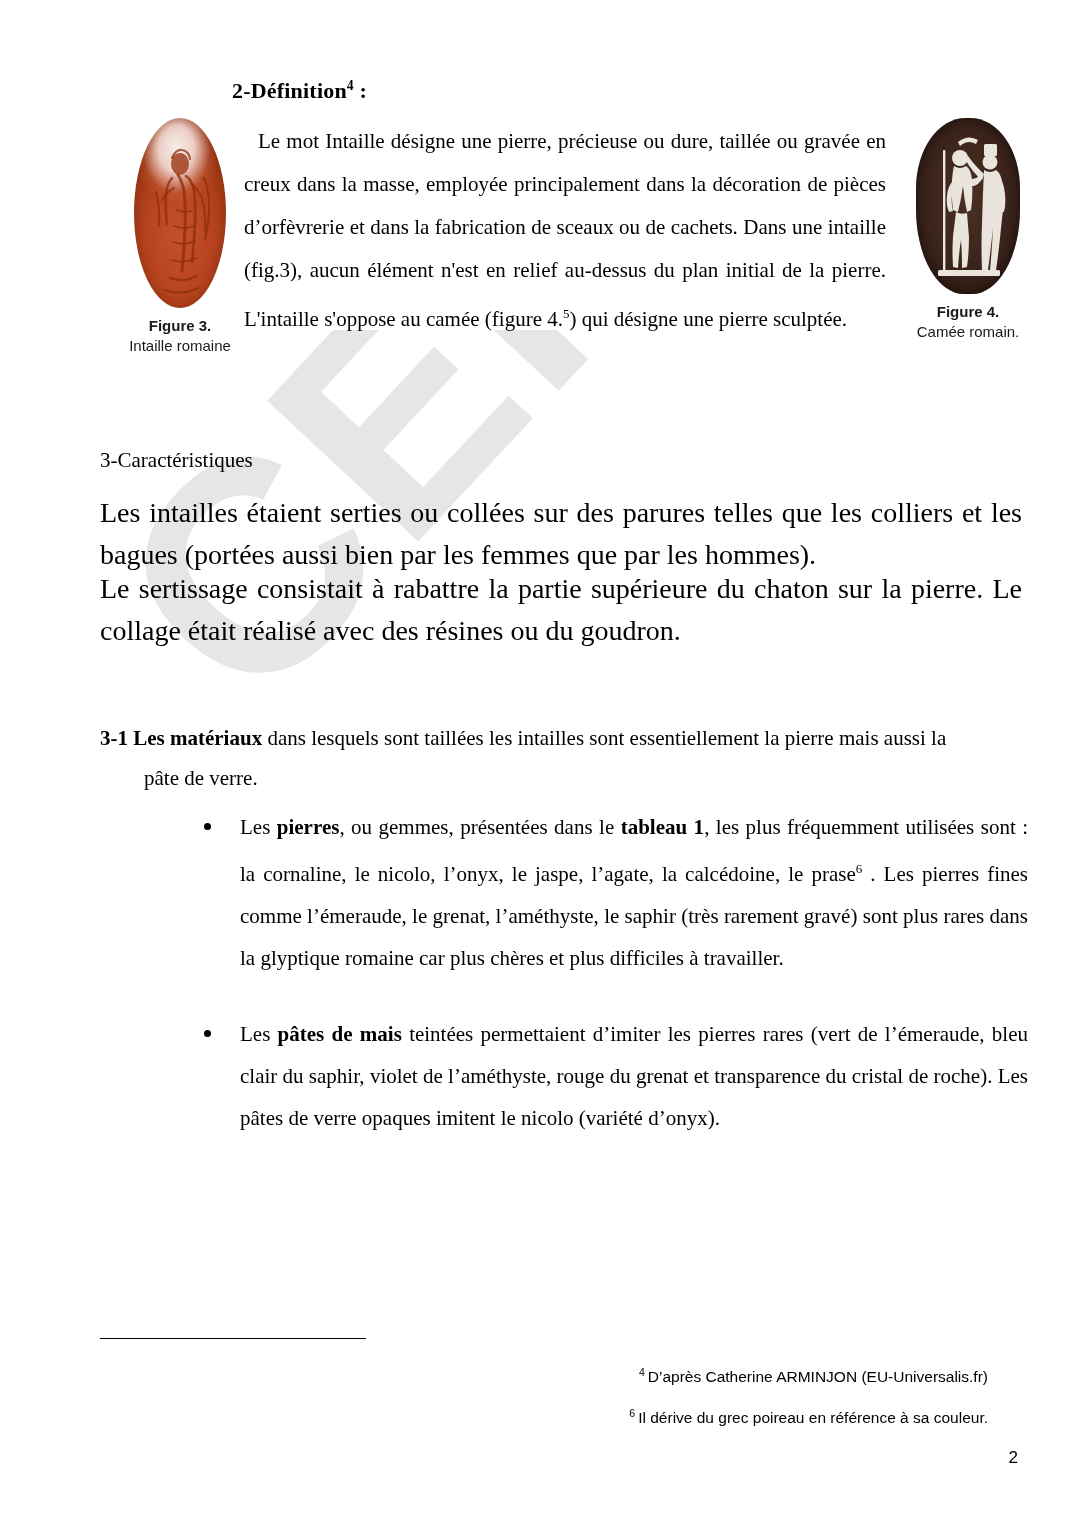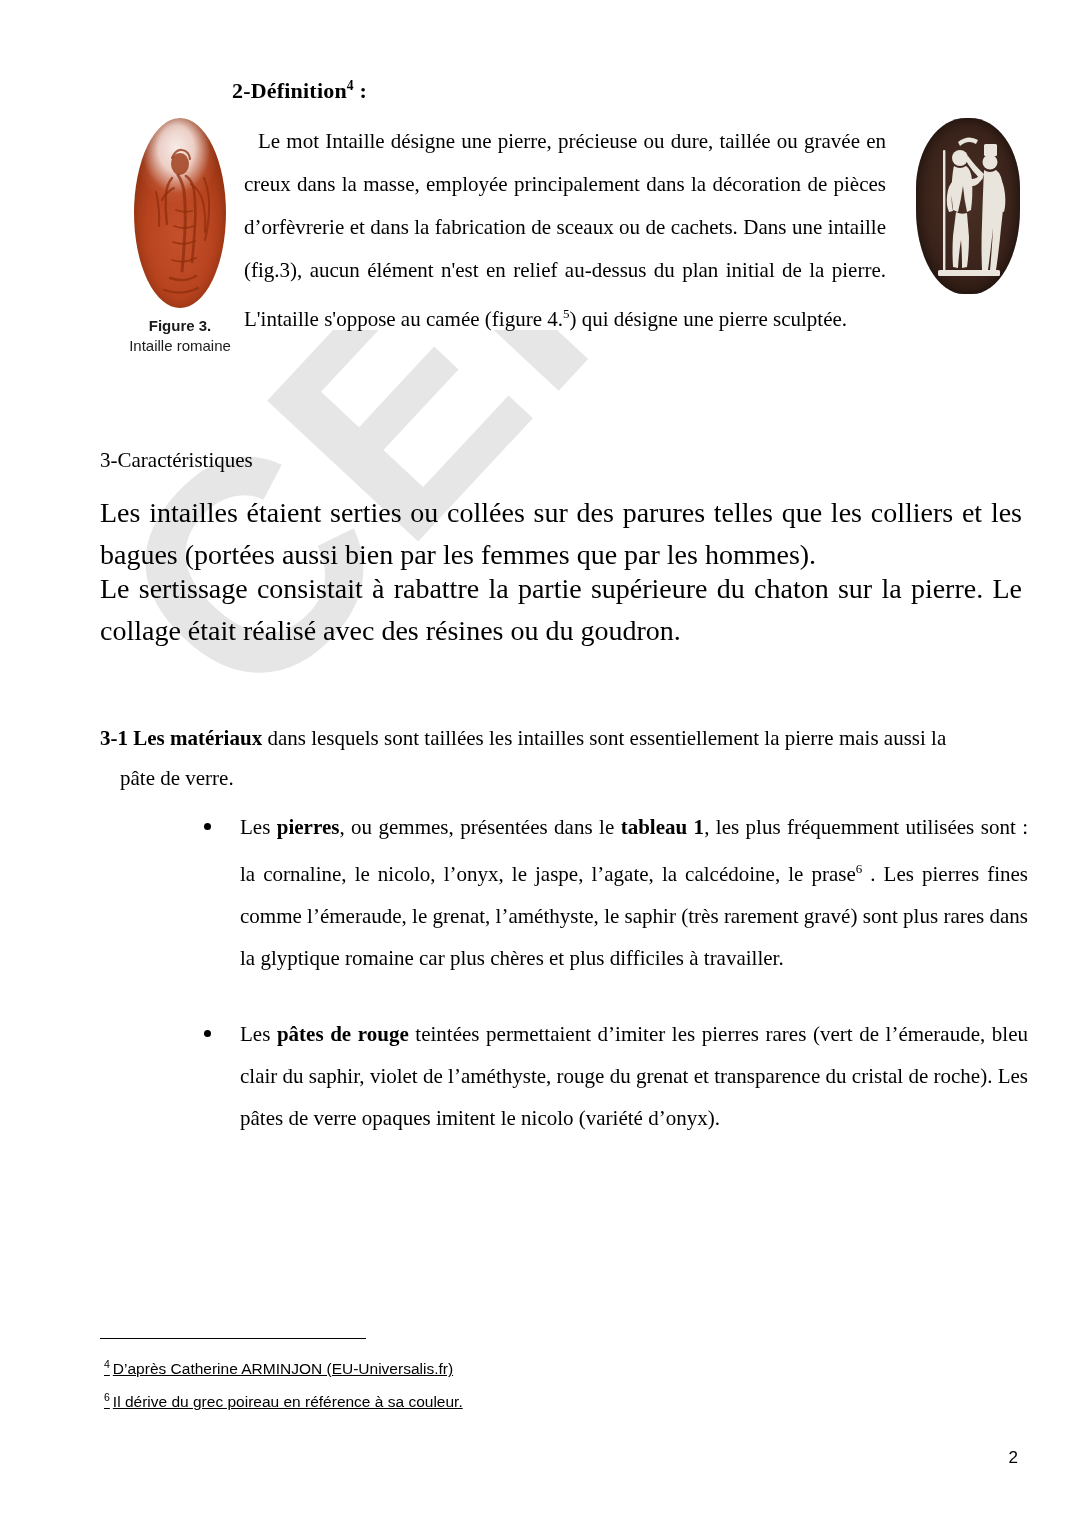--- a/index.html
+++ b/index.html
@@ -169,21 +169,21 @@
     width: 890px;
     font-size: 21px;
     line-height: 40px;
     text-align: left;
   }
   .materiaux .lead {
     font-weight: bold;
   }
   .materiaux .cont {
     display: block;
-    margin-left: 20px;
+    margin-left: 44px;
   }
 
   
   .bullet-list {
     position: absolute;
     left: 196px;
     width: 832px;
   }
   #bullets { top: 806px; font-family: Liberation Serif, serif; }
 
@@ -225,23 +225,22 @@
     position: absolute;
     left: 100px;
     top: 1348px;
     width: 900px;
     font-family: "Liberation Sans", sans-serif;
     font-size: 15.5px;
     line-height: 24px;
     color: #000;
   }
   .footnote {
-    margin: 4px;
-    text-align: left;
-    text-decoration: underline;
+    margin: 12px;
+    text-align: right;
   }
   .footnote sup {
     font-size: 0.68em;
     vertical-align: super;
     margin-right: 3px;
   }
 
   
   .page-number {
     position: absolute;
@@ -314,20 +313,24 @@
             <rect x="68" y="26" width="13" height="12" rx="1.5"></rect>
             <circle cx="74" cy="44" r="7.5"></circle>
             <path d="M68 52 q6 4 12 0 q6 4 7 18 q1 20 -2 40 q-2 22 -5 42 l-6 0 q2 -22 3 -42 q-2 20 -5 42 l-6 0 q-1 -26 0 -46 q1 -34 2 -54 z"></path>
             <path d="M68 56 q-8 -7 -16 -18 l-3 3 q7 13 17 21 z"></path>
             <path d="M82 58 q6 6 7 18 q1 10 -1 18 l-4 -1 q2 -9 1 -17 q-1 -9 -5 -14 z"></path>
 
             <path d="M42 24 q10 -8 20 -2 l-2 4 q-8 -5 -16 2 z"></path>
           </g>
         </svg>
       </div>
+      <div class="fig-caption">
+        <span class="fig-label">Figure 4.</span>
+        <span class="fig-desc">Camée romain.</span>
+      </div>
     </div>
 
     <div class="def-paragraph">
       <span> Le mot Intaille désigne une pierre, précieuse ou dure, taillée ou gravée en creux dans la masse, employée principalement dans la décoration de pièces d’orfèvrerie et dans la fabrication de sceaux ou de cachets. Dans une intaille (fig.3), aucun élément n'est en relief au-dessus du plan initial de la pierre. L'intaille s'oppose au camée (figure 4.</span><sup>5</sup><span>) qui désigne une pierre sculptée.</span>
     </div>
 
     <div class="sec-heading" id="sec3-heading">3-Caractéristiques</div>
 
     <div class="body-para" id="para-serties">Les intailles étaient serties ou collées sur des parures telles que les colliers et les bagues (portées aussi bien par les femmes que par les hommes).</div>
     <div class="body-para" id="para-sertissage">Le sertissage consistait à rabattre la partie supérieure du chaton sur la pierre. Le collage était réalisé avec des résines ou du goudron.</div>
@@ -339,21 +342,21 @@
 
     <div class="bullet-list" id="bullets">
 
       <div class="bullet-item">
         <span class="bullet-dot"></span>
         <span>Les </span><b>pierres</b><span>, ou gemmes, présentées dans le </span><b>tableau 1</b><span>, les plus fréquemment utilisées sont : la cornaline, le nicolo, l’onyx, le jaspe, l’agate, la calcédoine, le prase</span><sup>6</sup><span> . Les pierres fines comme l’émeraude, le grenat, l’améthyste, le saphir (très rarement gravé) sont plus rares dans la glyptique romaine car plus chères et plus difficiles à travailler.</span>
       </div>
 
       <div class="bullet-item">
         <span class="bullet-dot"></span>
-        <span>Les </span><b>pâtes de rouge</b><span> teintées permettaient d’imiter les pierres rares (vert de l’émeraude, bleu clair du saphir, violet de l’améthyste, rouge du grenat et transparence du cristal de roche). Les pâtes de verre opaques imitent le nicolo (variété d’onyx).</span>
+        <span>Les </span><b>pâtes de mais</b><span> teintées permettaient d’imiter les pierres rares (vert de l’émeraude, bleu clair du saphir, violet de l’améthyste, rouge du grenat et transparence du cristal de roche). Les pâtes de verre opaques imitent le nicolo (variété d’onyx).</span>
       </div>
 
     </div>
 
     <div class="footnote-rule"></div>
 
     <div class="footnotes">
       <p class="footnote">
         <sup>4</sup><span>D’après Catherine ARMINJON (EU-Universalis.fr)</span>
       </p>

